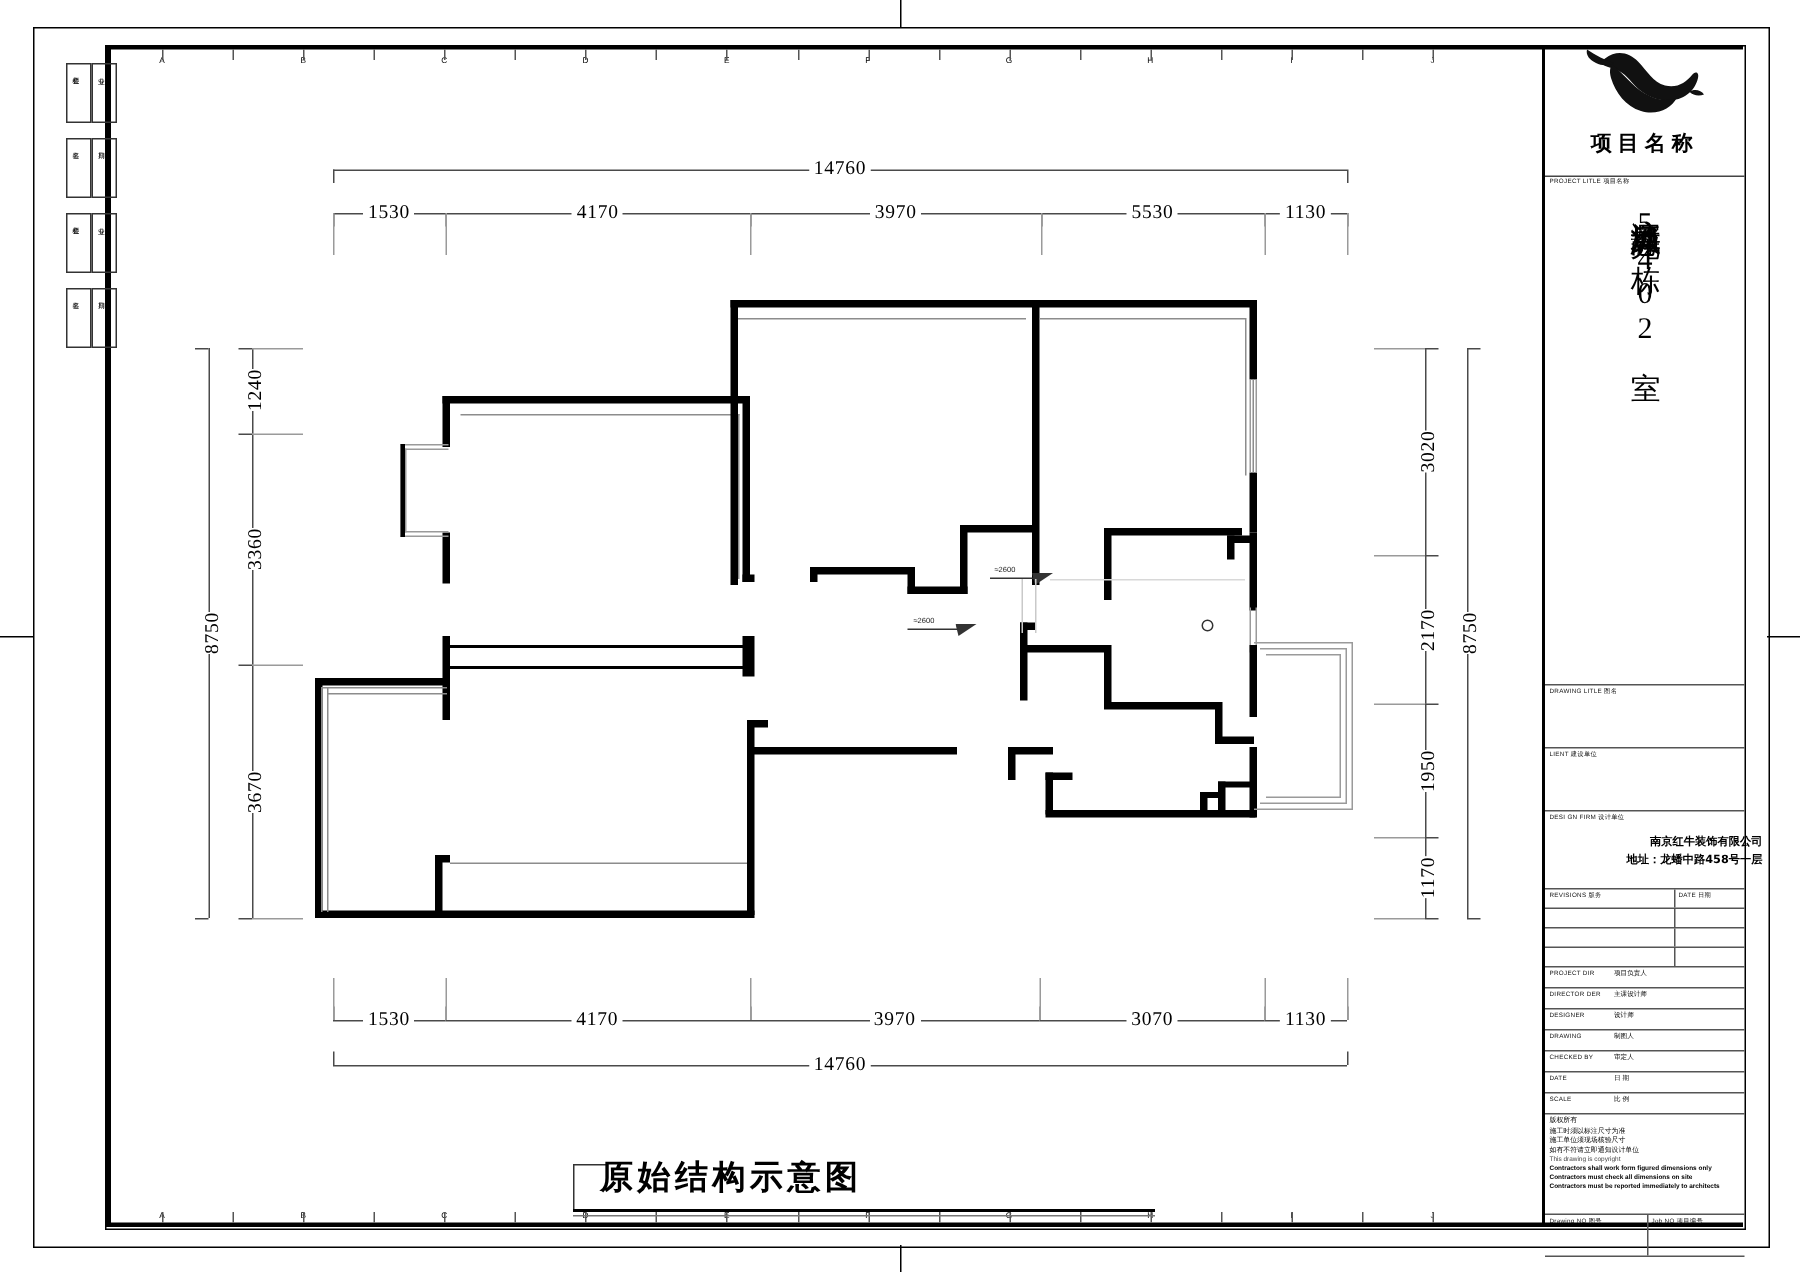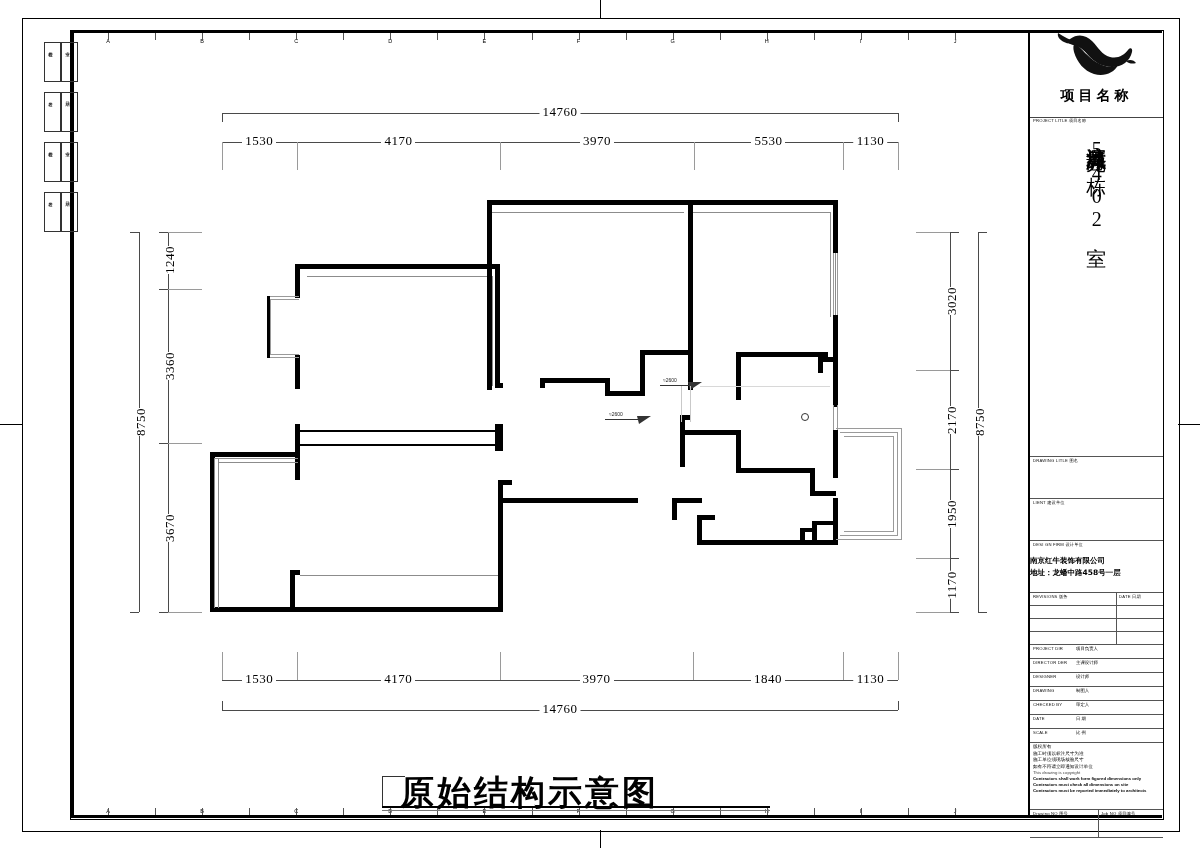--- a/index.html
+++ b/index.html
@@ -42,21 +42,21 @@
            font-family:"Liberation Serif","DejaVu Serif",serif;background:#fff;padding:0 3px;}
   .dimtext-v{position:absolute;font-size:13px;color:#000;letter-spacing:.5px;
            font-family:"Liberation Serif","DejaVu Serif",serif;background:#fff;padding:0 3px;
            writing-mode:vertical-rl;transform:rotate(180deg);}
 
   
   .lvl-text{position:absolute;font-size:5px;color:#222;}
   .lvl-line{position:absolute;height:1px;background:#333;}
 
   
-  #main-title{position:absolute;left:400px;top:770px;font-size:34px;font-weight:bold;
+  #main-title{position:absolute;left:400px;top:770px;font-size:22px;font-weight:bold;
               letter-spacing:3px;font-family:"DejaVu Sans","Liberation Sans",sans-serif;
               white-space:nowrap;}
   #main-title-rule{position:absolute;left:382px;top:806px;width:388px;height:2px;background:#000;}
   #main-title-rule2{position:absolute;left:382px;top:810px;width:388px;height:1px;background:#777;}
   #main-title-bracket{position:absolute;left:382px;top:776px;width:22px;height:31px;
                       border-left:1.5px solid #333;border-top:1.5px solid #333;}
 
   
   #titleblock{position:absolute;left:1028px;top:31px;width:133px;height:786px;
               border-left:2px solid #000;box-sizing:border-box;}
@@ -67,21 +67,21 @@
   .tb-split{position:absolute;top:0;bottom:0;width:1px;background:#555;}
 
   #logo-cell{position:absolute;left:0;top:0;width:133px;height:86px;
              border-bottom:1.5px solid #444;}
   #logo-brand{position:absolute;left:0;top:56px;width:133px;text-align:center;
               font-size:14px;font-weight:bold;letter-spacing:4px;
               font-family:"DejaVu Sans","Liberation Sans",sans-serif;}
   #proj-title-wrap{position:absolute;left:0;top:14px;width:133px;height:310px;
                    display:flex;justify-content:center;}
 
-  #firm-block{position:absolute;left:0;width:133px;text-align:left;}
+  #firm-block{position:absolute;left:12px;width:133px;text-align:right;}
   .firm-line{font-size:7.5px;font-weight:bold;line-height:1.65;
              font-family:"DejaVu Sans","Liberation Sans",sans-serif;}
 
   .cw-line{font-size:4.6px;line-height:1.42;padding-left:3px;white-space:nowrap;
            font-family:"Liberation Sans",sans-serif;}
   .cw-line-en{font-size:4.3px;line-height:1.42;padding-left:3px;white-space:nowrap;
               font-weight:bold;font-family:"Liberation Sans",sans-serif;}
   .cw-line-en-light{font-size:4.3px;line-height:1.42;padding-left:3px;white-space:nowrap;
               font-family:"Liberation Sans",sans-serif;color:#444;}
 </style>
@@ -323,21 +323,21 @@
     <div class="dimtick" style="left: 222px; top: 671px; width: 1px; height: 9px;"></div>
     <div class="dimtext" style="left: 259.285px; top: 671px; transform: translateX(-50%);">1530</div>
     <div class="dimline" style="left: 296.57px; top: 680px; width: 203.239px; height: 1px;"></div>
     <div class="dimtick" style="left: 296.57px; top: 671px; width: 1px; height: 9px;"></div>
     <div class="dimtext" style="left: 398.189px; top: 671px; transform: translateX(-50%);">4170</div>
     <div class="dimline" style="left: 499.808px; top: 680px; width: 193.491px; height: 1px;"></div>
     <div class="dimtick" style="left: 499.808px; top: 671px; width: 1px; height: 9px;"></div>
     <div class="dimtext" style="left: 596.554px; top: 671px; transform: translateX(-50%);">3970</div>
     <div class="dimline" style="left: 693.299px; top: 680px; width: 149.627px; height: 1px;"></div>
     <div class="dimtick" style="left: 693.299px; top: 671px; width: 1px; height: 9px;"></div>
-    <div class="dimtext" style="left: 768.112px; top: 671px; transform: translateX(-50%);">1840</div>
+    <div class="dimtext" style="left: 768.112px; top: 671px; transform: translateX(-50%);">3070</div>
     <div class="dimline" style="left: 842.926px; top: 680px; width: 55.0743px; height: 1px;"></div>
     <div class="dimtick" style="left: 842.926px; top: 671px; width: 1px; height: 9px;"></div>
     <div class="dimtext" style="left: 870.463px; top: 671px; transform: translateX(-50%);">1130</div>
     <div class="dimtick" style="left: 898px; top: 671px; width: 1px; height: 9px;"></div>
     <div class="dimline" style="left: 222px; top: 710px; width: 676px; height: 1px;"></div>
     <div class="dimtick" style="left: 222px; top: 701px; width: 1px; height: 9px;"></div>
     <div class="dimtick" style="left: 898px; top: 701px; width: 1px; height: 9px;"></div>
     <div class="dimtext" style="left: 560px; top: 701px; transform: translateX(-50%);">14760</div>
     <div class="dimline" style="left: 222px; top: 652px; width: 1px; height: 28px; background: rgb(154, 154, 154);"></div>
     <div class="dimline" style="left: 296.57px; top: 652px; width: 1px; height: 28px; background: rgb(154, 154, 154);"></div>

